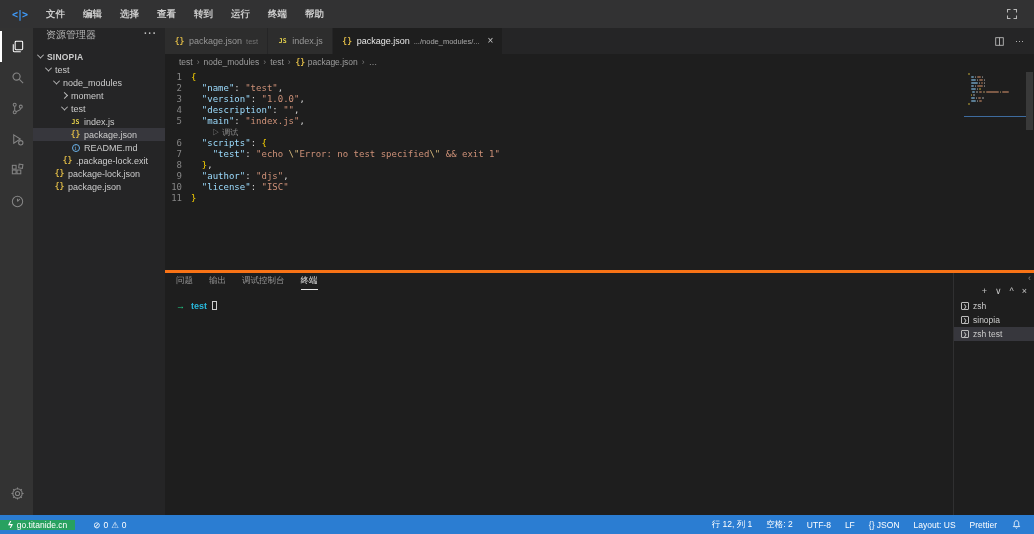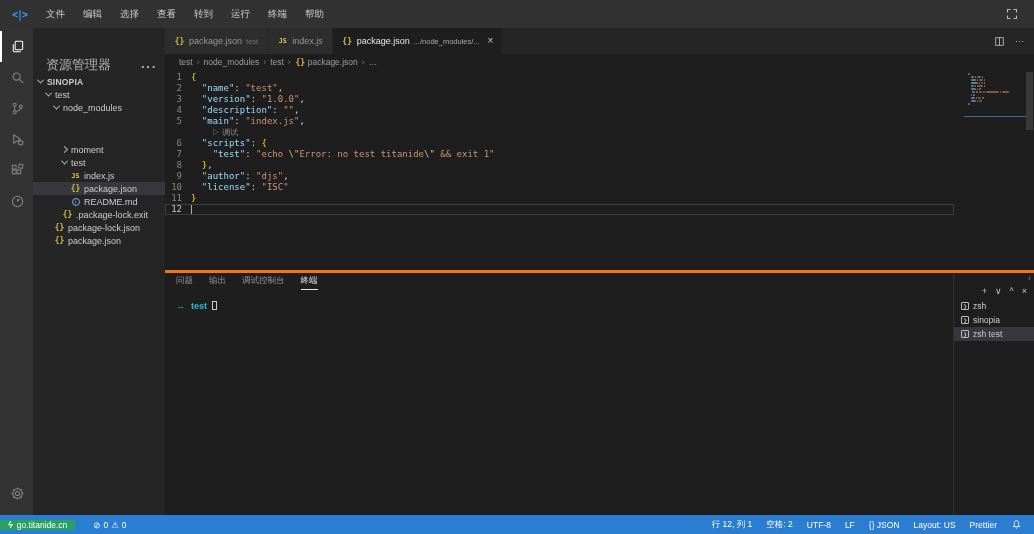--- a/index.html
+++ b/index.html
@@ -2,37 +2,37 @@
 <html><head>
 <meta charset="utf-8">
 <style>
   * { margin:0; padding:0; box-sizing:border-box; }
   html,body { width:1034px; height:534px; overflow:hidden; }
   body { background:#1e1e1e; font-family:"Liberation Sans",sans-serif; font-size:9px; color:#cccccc; }
 
   
   .titlebar { height:28px; background:#323233; display:flex; align-items:center; padding:0 10px; }
   .logo { color:#3f9bfa; font-family:"DejaVu Sans Mono",monospace; font-weight:bold; font-size:10px; margin:0 10px 0 2px; letter-spacing:-1px; }
-  .menus { display:flex; height:100%; }
+  .menus { display:flex; height:100%;font-weight:bold; }
   .menu-item { padding:0 9px; display:flex; align-items:center; color:#cccccc; font-size:9.5px; cursor:default; }
   .titlebar-right { margin-left:auto; display:flex; align-items:center; padding-right:6px; color:#b8b8b8; }
 
   
   .main { display:flex; height:487px; }
 
   
   .activitybar { width:33px; background:#333333; display:flex; flex-direction:column; align-items:stretch; padding-top:3px; flex:none; }
   .ab-icon { height:31px; display:flex; align-items:center; justify-content:center; color:#858585; border-left:2px solid transparent; }
   .ab-icon.active { color:#ffffff; border-left-color:#ffffff; }
   .ab-icon svg { display:block; }
   .ab-bottom { margin-top:auto; margin-bottom:6px; }
 
   
   .sidebar { width:132px; background:#252526; display:flex; flex-direction:column; flex:none; }
-  .sb-header { height:21px; display:flex; align-items:flex-end; padding:0 8px 0 13px; color:#b5b5b5; font-size:13px; flex:none;margin-top:25px; }
+  .sb-header { height:21px; display:flex; align-items:flex-start; padding:0 8px 0 13px; color:#b5b5b5; font-size:10px; flex:none; }
   .sb-header .dots { margin-left:auto; color:#bdbdbd; letter-spacing:1px; font-weight:bold; }
   .tree { flex:1; overflow:hidden; padding-top:1px; }
   .tree-row { height:13px; display:flex; align-items:center; font-size:9px; color:#cccccc; white-space:nowrap; cursor:default; }
   .tree-row.selected { background:#37373d; }
   .tree-row.bold .lbl { font-weight:bold; font-size:8.5px; letter-spacing:.2px; }
   .chev { width:5px; height:5px; border-right:1px solid #bbbbbb; border-bottom:1px solid #bbbbbb; display:inline-block; margin-right:4px; flex:none; }
   .chev.down { transform:rotate(45deg) translate(-1px,-1px); }
   .chev.right { transform:rotate(-45deg); }
   .fi { width:11px; flex:none; text-align:center; margin-right:3px; font-family:"DejaVu Sans Mono",monospace; }
   .fi-js { color:#e8d44d; font-size:6.5px; font-weight:bold; }
@@ -188,21 +188,21 @@
           <span class="lbl">SINOPIA</span>
         </div>
         <div class="tree-row" style="padding-left: 13px;">
           <span class="chev down"></span>
           <span class="lbl">test</span>
         </div>
         <div class="tree-row" style="padding-left: 21px;">
           <span class="chev down"></span>
           <span class="lbl">node_modules</span>
         </div>
-        <div class="tree-row" style="padding-left: 29px; margin-top: 29px;">
+        <div class="tree-row" style="padding-left: 29px;">
           <span class="chev right"></span>
           <span class="lbl">moment</span>
         </div>
         <div class="tree-row" style="padding-left: 29px;">
           <span class="chev down"></span>
           <span class="lbl">test</span>
         </div>
         <div class="tree-row" style="padding-left: 37px;">
           <span class="fi fi-js">JS</span>
           <span class="lbl">index.js</span>
@@ -285,26 +285,25 @@
       <div id="code">
           <div class="code-line"><span class="gutter">1</span><span class="seg-b">{</span></div>
           <div class="code-line"><span class="gutter">2</span><span class="seg-w">  </span><span class="seg-k">"name"</span><span class="seg-p">: </span><span class="seg-s">"test"</span><span class="seg-p">,</span></div>
           <div class="code-line"><span class="gutter">3</span><span class="seg-w">  </span><span class="seg-k">"version"</span><span class="seg-p">: </span><span class="seg-s">"1.0.0"</span><span class="seg-p">,</span></div>
           <div class="code-line"><span class="gutter">4</span><span class="seg-w">  </span><span class="seg-k">"description"</span><span class="seg-p">: </span><span class="seg-s">""</span><span class="seg-p">,</span></div>
           <div class="code-line"><span class="gutter">5</span><span class="seg-w">  </span><span class="seg-k">"main"</span><span class="seg-p">: </span><span class="seg-s">"index.js"</span><span class="seg-p">,</span></div>
           <div class="lens-line">
             <span class="lens">▷ 调试</span>
           </div>
           <div class="code-line"><span class="gutter">6</span><span class="seg-w">  </span><span class="seg-k">"scripts"</span><span class="seg-p">: </span><span class="seg-b">{</span></div>
-          <div class="code-line"><span class="gutter">7</span><span class="seg-w">    </span><span class="seg-k">"test"</span><span class="seg-p">: </span><span class="seg-s">"echo </span><span class="seg-e">\"</span><span class="seg-s">Error: no test titanide</span><span class="seg-e">\"</span><span class="seg-s"> &amp;&amp; exit 1"</span></div>
+          <div class="code-line"><span class="gutter">7</span><span class="seg-w">    </span><span class="seg-k">"test"</span><span class="seg-p">: </span><span class="seg-s">"echo </span><span class="seg-e">\"</span><span class="seg-s">Error: no test specified</span><span class="seg-e">\"</span><span class="seg-s"> &amp;&amp; exit 1"</span></div>
           <div class="code-line"><span class="gutter">8</span><span class="seg-w">  </span><span class="seg-b">}</span><span class="seg-p">,</span></div>
           <div class="code-line"><span class="gutter">9</span><span class="seg-w">  </span><span class="seg-k">"author"</span><span class="seg-p">: </span><span class="seg-s">"djs"</span><span class="seg-p">,</span></div>
           <div class="code-line"><span class="gutter">10</span><span class="seg-w">  </span><span class="seg-k">"license"</span><span class="seg-p">: </span><span class="seg-s">"ISC"</span></div>
           <div class="code-line"><span class="gutter">11</span><span class="seg-b">}</span></div>
-          <div class="code-line cur"><span class="gutter">12</span><span class="caret"></span></div>
         </div>
       <div class="minimap" id="minimap">
           <div class="mm-row">
             <span class="mm-seg" style="width: 1.5px; background: rgb(138, 122, 44);"></span>
           </div>
           <div class="mm-row">
             <span class="mm-seg" style="width: 1.6px; background: transparent;"></span>
             <span class="mm-seg" style="width: 3.3px; background: rgb(90, 125, 148);"></span>
             <span class="mm-seg" style="width: 1.5px; background: rgb(119, 119, 119);"></span>
             <span class="mm-seg" style="width: 3.3px; background: rgb(125, 90, 70);"></span>

